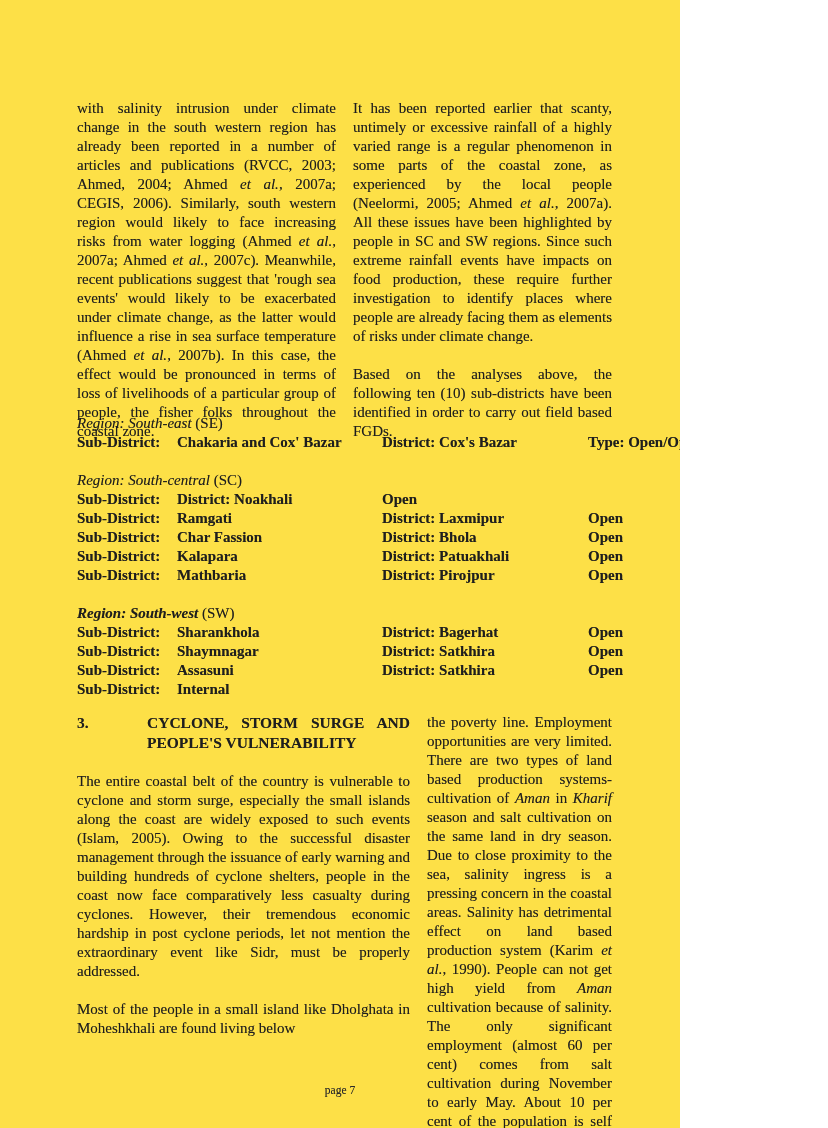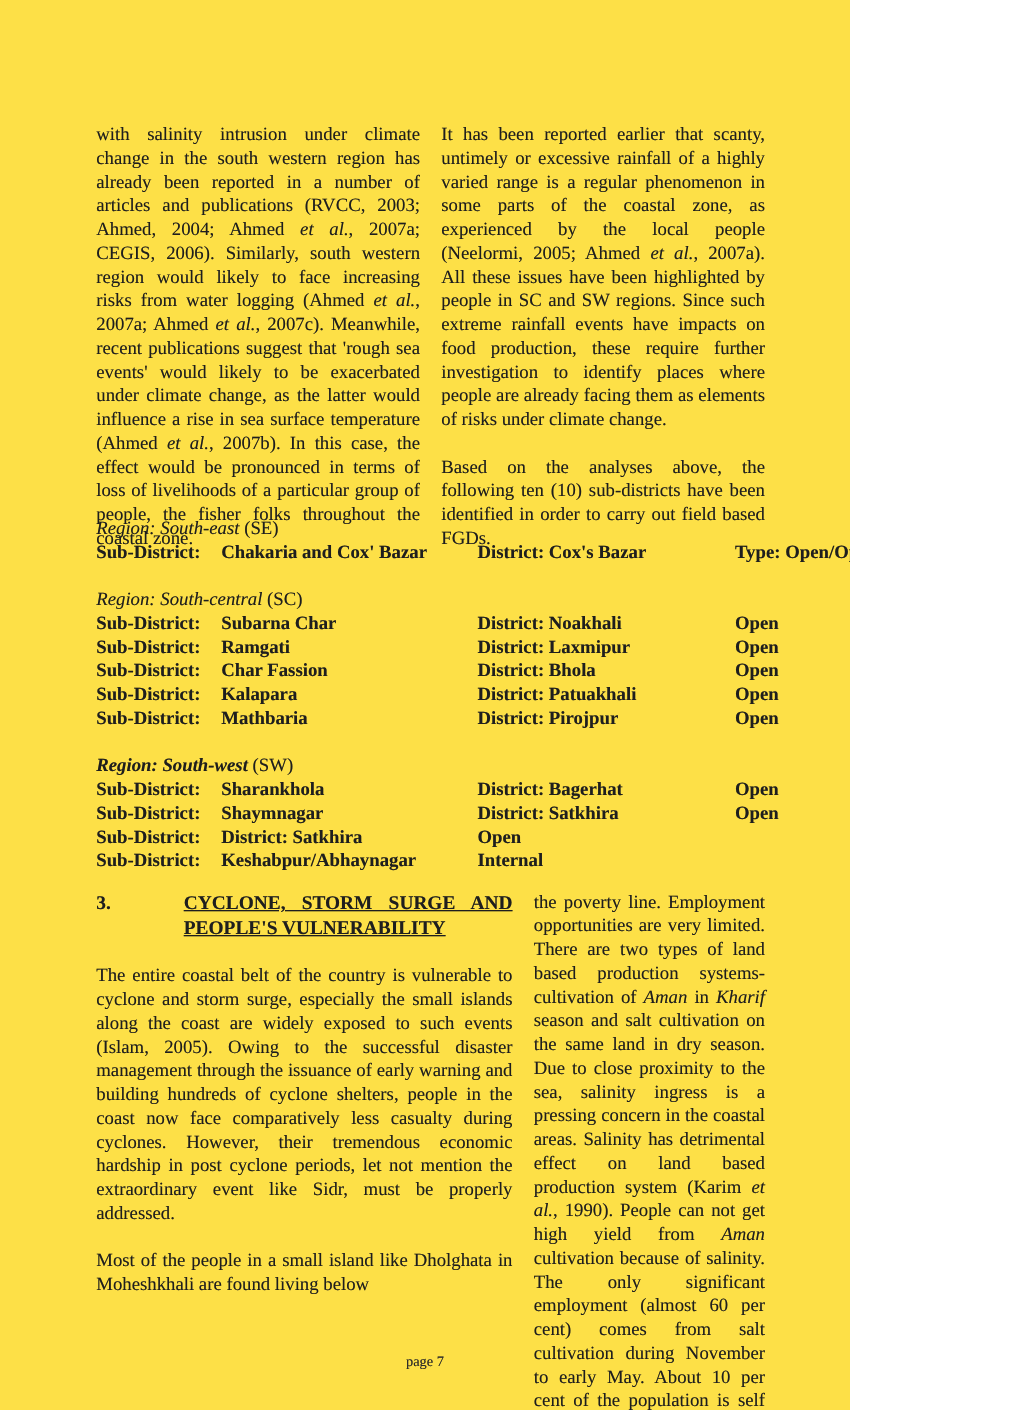--- a/index.html
+++ b/index.html
@@ -25,21 +25,21 @@
   .fgd { margin-top:30px; }
   .fgd-group { margin-bottom:19px; }
   .fgd-group:last-child { margin-bottom:5px; }
   .fgd-region { white-space:nowrap; }
   .fgd-row { display:grid; grid-template-columns:100px 205px 206px 1fr;font-weight:bold; }
   .fgd-row span { white-space:nowrap; overflow:visible; }
 
   .sec3 { margin-top:14px; }
   .heading { display:flex; font-weight:bold; font-size:15.5px; line-height:20px; margin-bottom:19px; }
   .heading-num { width:70px; flex:0 0 70px; }
-  .heading-lines { width:263px;text-decoration:underline; }
+  .heading-lines { width:263px; }
   .heading-line-justify { text-align:justify; text-align-last:justify; }
 
   .page-num {
     position:absolute; left:0; right:0; bottom:31px;
     text-align:center; font-size:11.5px; line-height:14px; color:#2a2a2a;margin-top:44px;
   }
 </style>
 </head>
 <body>
 
@@ -64,21 +64,20 @@
         <span>Chakaria and Cox' Bazar</span>
         <span>District: Cox's Bazar</span>
         <span>Type: Open/Open</span>
       </div>
     </div>
 
     <div class="fgd-group">
       <div class="fgd-region"><span style="font-style: italic; font-weight: normal; text-align: center;">Region: South-central</span><span> (SC)</span></div>
       <div class="fgd-row">
         <span>Sub-District:</span>
-        <span>Subarna Char</span>
         <span>District: Noakhali</span>
         <span>Open</span>
       </div>
       <div class="fgd-row">
         <span>Sub-District:</span>
         <span>Ramgati</span>
         <span>District: Laxmipur</span>
         <span>Open</span>
       </div>
       <div class="fgd-row">
@@ -110,26 +109,26 @@
         <span>Open</span>
       </div>
       <div class="fgd-row">
         <span>Sub-District:</span>
         <span>Shaymnagar</span>
         <span>District: Satkhira</span>
         <span>Open</span>
       </div>
       <div class="fgd-row">
         <span>Sub-District:</span>
+        <span>Assasuni</span>
         <span>District: Satkhira</span>
         <span>Open</span>
       </div>
       <div class="fgd-row">
         <span>Sub-District:</span>
-        <span>Keshabpur/Abhaynagar</span>
         <span>Internal</span>
       </div>
     </div>
 
   </div>
 
   <div class="columns sec3">
     <div class="col">
       <div class="heading">
         <div class="heading-num">3.</div>

